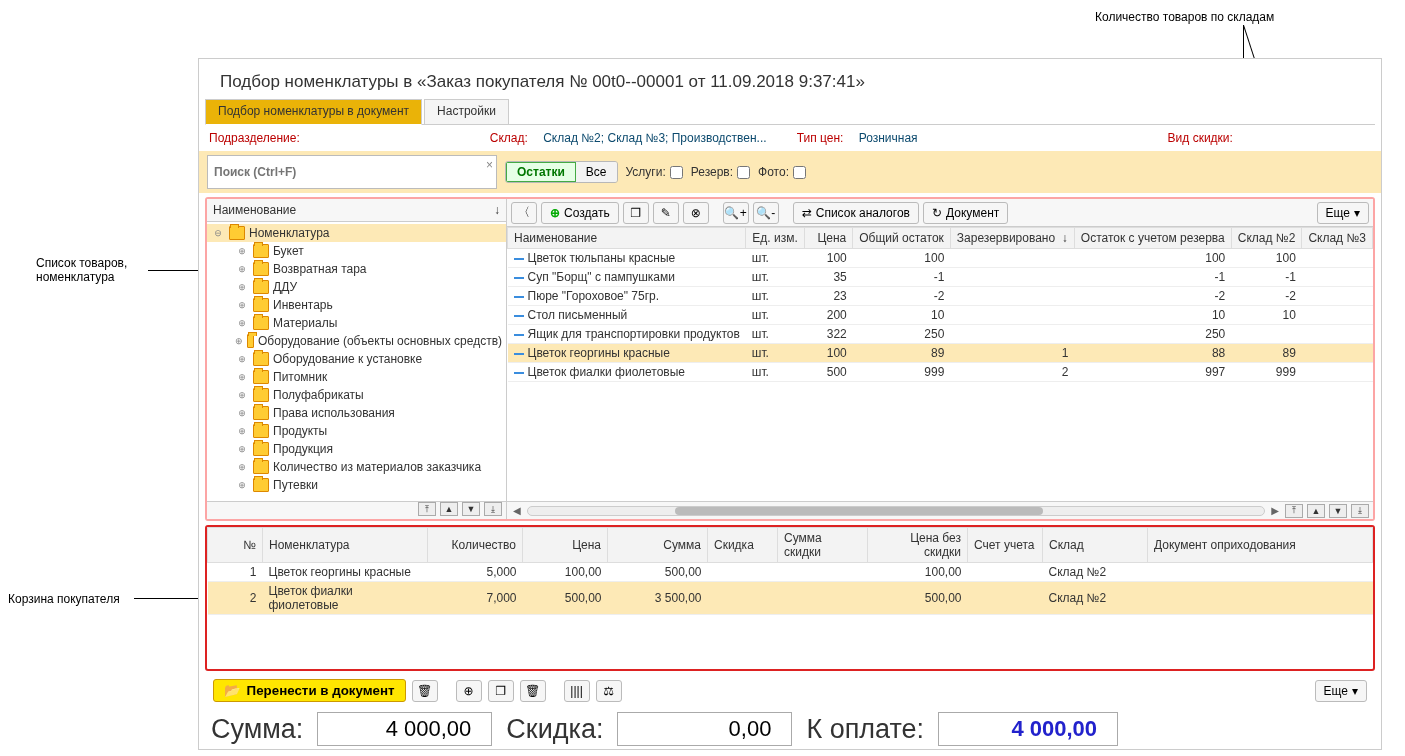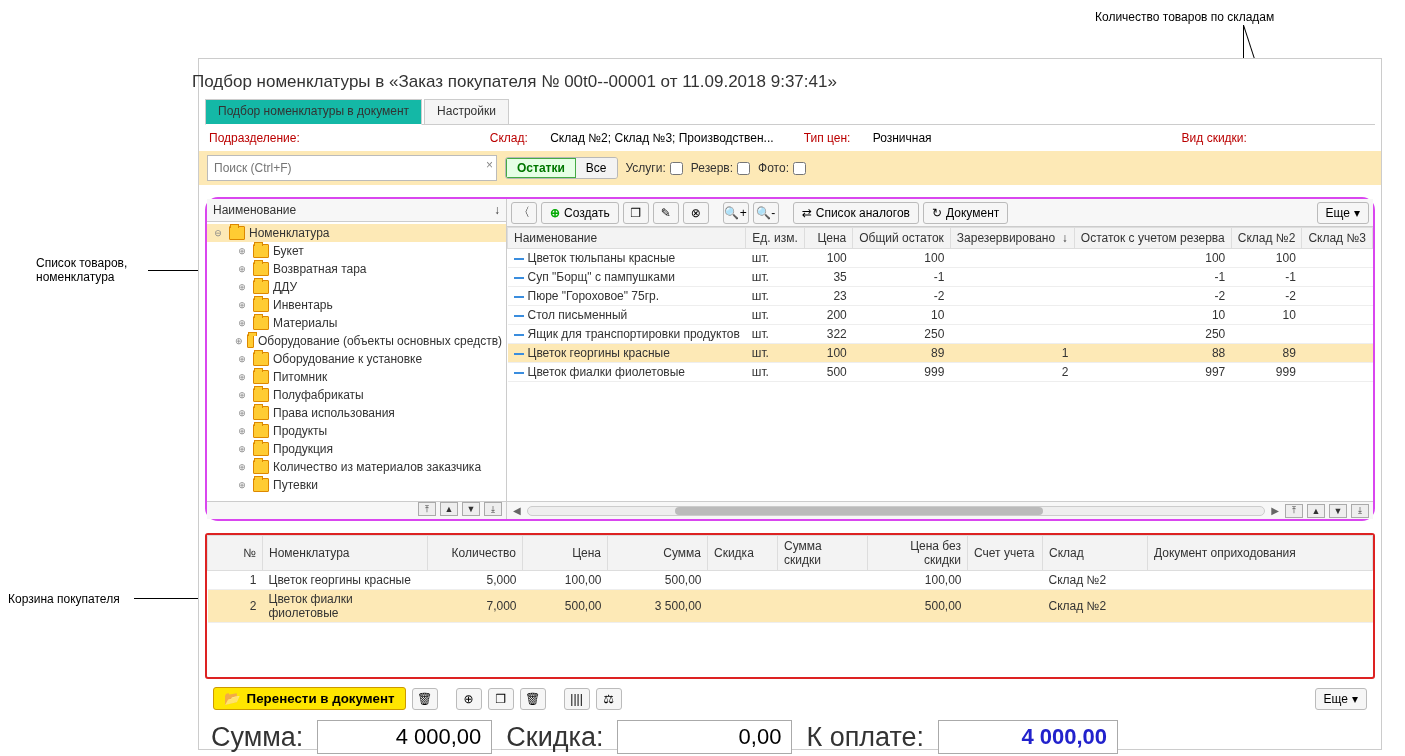--- a/index.html
+++ b/index.html
@@ -1,36 +1,36 @@
 <!DOCTYPE html>
 <html><head>
 <meta charset="utf-8">
 <style>
   * { box-sizing: border-box; }
   body { font-family: Arial, sans-serif; font-size: 12px; color: #333; margin:0; padding:0; background:#fff; }
   .canvas { position:relative; width:1405px; height:756px; }
   .window { position:absolute; left:198px; top:58px; width:1184px; height:692px; border:1px solid #ccc; background:#fff; }
-  .title { position:absolute; left:192px; top:72px; font-size:17px; color:#333; }
+  .title { position:absolute; left:220px; top:72px; font-size:17px; color:#333; }
   .tabs { display:flex; height:26px; border-bottom:1px solid #ccc; margin:40px 6px 0 6px; }
   .tab { padding:4px 12px; border:1px solid #ccc; border-bottom:none; background:#f5f5f5; cursor:pointer; margin-right:2px; }
-  .tab.active { background:#14b8a6; border-bottom:1px solid #fff; margin-bottom:-1px; }
+  .tab.active { background:#eab308; border-bottom:1px solid #fff; margin-bottom:-1px; }
   .labels-row { padding:6px 10px; font-size:12px; display:flex; gap:30px; }
   .labels-row .lab { color:#b00; }
-  .labels-row .val { color:#000000; margin-left:19px; }
+  .labels-row .val { color:#0c4a6e; margin-left:12px; }
   .search-row { display:flex; align-items:center; padding:4px 8px; background:#fde9b6; gap:8px; }
   .search-input { position:relative; width:290px; }
-  .search-input input { width:100%; height:26px; border:1px solid #bbb; padding:2px 20px 2px 6px; font-size:12px; color:#888; }
+  .search-input input { width:100%; height:34px; border:1px solid #bbb; padding:2px 20px 2px 6px; font-size:12px; color:#888;font-weight:bold; }
   .search-input .x { position:absolute; right:4px; top:3px; cursor:pointer; color:#888; }
   .seg { display:flex; border:1px solid #b8b8b8; border-radius:3px; overflow:hidden; height:22px; }
   .seg button { border:none; padding:0 10px; height:20px; font-size:12px; cursor:pointer; background:#f3f3f3; }
   .seg button.active { background:#e6ffe6; color:#070; font-weight:bold; border:1px solid #4a4; }
   .chk { display:flex; align-items:center; gap:4px; }
   .chk input { margin:0; }
 
-  .main-area { border:2px solid #d946ef; margin:12px 6px; border-radius:13px; height:324px; display:flex; position:relative; }
+  .main-area { border:2px solid #fca5a5; margin:4px 6px; border-radius:3px; height:324px; display:flex; position:relative; }
   .tree-panel { width:300px; border-right:1px solid #ccc; display:flex; flex-direction:column; }
   .tree-header { display:flex; justify-content:space-between; padding:4px 6px; border-bottom:1px solid #ccc; background:#f7f7f7; }
   .tree-body { flex:1; overflow:auto; padding:2px 0; }
   .tree-row { display:flex; align-items:center; height:18px; padding:0 4px; cursor:pointer; white-space:nowrap; }
   .tree-row .exp { width:14px; display:inline-flex; justify-content:center; color:#888; font-size:9px; }
   .tree-row .folder { width:16px; height:14px; display:inline-block; margin:0 4px; background:#fc3; border:1px solid #d80; border-radius:1px; position:relative; }
   .tree-row .folder:before { content:""; position:absolute; top:-3px; left:0; width:7px; height:3px; background:#fc3; border:1px solid #d80; border-bottom:none; }
   .tree-row.l0 { padding-left:4px; }
   .tree-row.l1 { padding-left:28px; }
   .tree-row.sel { background:#fde9b6; }
@@ -61,21 +61,21 @@
   table.cart td { border-bottom:1px solid #eee; padding:2px 6px; }
   table.cart td.num { text-align:right; }
   table.cart tr.sel td { background:#fde9b6; }
 
   .cart-toolbar { display:flex; align-items:center; gap:6px; padding:4px 8px; margin:0 6px; }
   .btn-yellow { background:#ffe600; border:1px solid #c90; border-radius:3px; padding:3px 10px; font-weight:bold; cursor:pointer; display:inline-flex; align-items:center; gap:6px; }
   .btn-yellow .ico { color:#a60; }
 
   .totals { display:flex; align-items:center; gap:14px; padding:6px 12px; }
   .totals .lbl { font-size:27px; }
-  .totals input { height:34px; font-size:22px; text-align:right; border:1px solid #aaa; padding:0 10px; font-family:Arial; }
+  .totals input { height:34px; font-size:22px; text-align:right; border:1px solid #aaa; padding:0 20px; font-family:Arial; }
   .totals input.sum { width:175px; }
   .totals input.disc { width:175px; }
   .totals input.pay { width:180px; color:#22c; font-weight:bold; }
 
   .annot { position:absolute; font-size:12px; color:#000; }
   .arrow-line { position:absolute; background:#000; height:1px; }
   .arrow-head { position:absolute; width:0; height:0; border-top:4px solid transparent; border-bottom:4px solid transparent; }
   .diag { position:absolute; border-top:1px solid #000; transform-origin: top left; }
   .callout-arrow { position:absolute; width:0; height:0; border-left:4px solid transparent; border-right:4px solid transparent; border-top:8px solid #000; }
   

